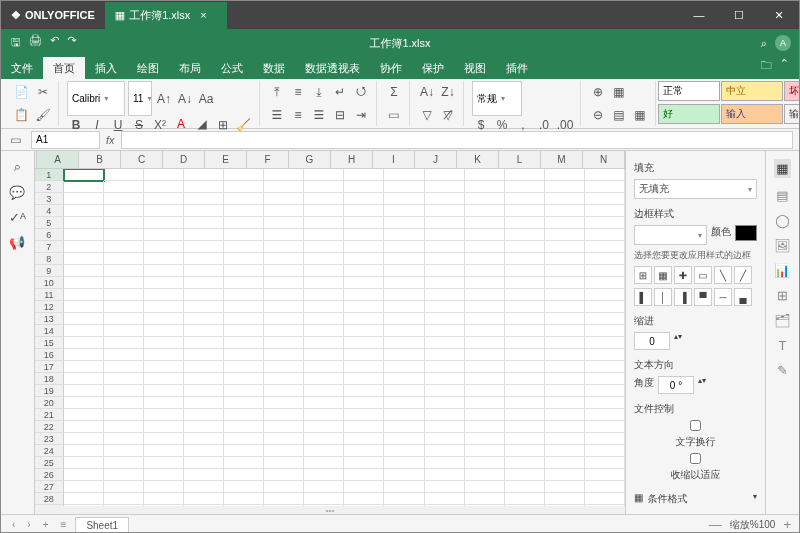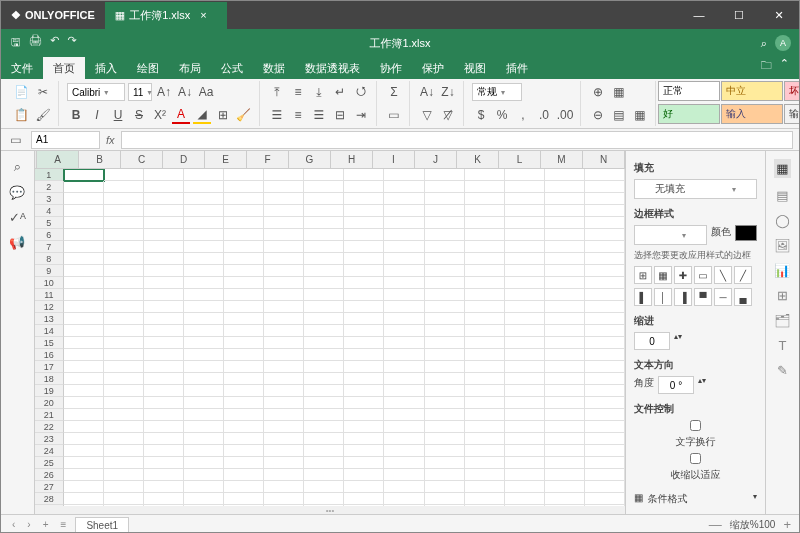--- a/index.html
+++ b/index.html
@@ -21,21 +21,21 @@
 
 .menubar { height: 22px; background: #2a8154; display: flex; color: #fff; font-size: 11px; }
 .menubar .mitem { padding: 4px 10px; cursor: pointer; }
 .menubar .mitem.active { background: #f5f5f5; color: #333; }
 .menubar .rightmenu { margin-left: auto; display: flex; gap: 8px; padding: 0 10px; }
 
 .ribbon { height: 50px; background: #f5f5f5; border-bottom: 1px solid #ccc; display: flex; padding: 2px 6px; gap: 2px; }
 .rgroup { display: flex; flex-direction: column; justify-content: space-around; border-right: 1px solid #ddd; padding: 0 6px; }
 .rrow { display: flex; align-items: center; gap: 3px; }
 .rbtn { width: 18px; height: 18px; display: inline-flex; align-items: center; justify-content: center; cursor: pointer; color: #555; font-size: 12px; }
-.ddl { height: 18px; border: 1px solid #ccc; background: #fff; padding: 0 4px; font-size: 10px; display: flex; align-items: center; }
+.ddl { height: 35px; border: 1px solid #ccc; background: #fff; padding: 0 4px; font-size: 10px; display: flex; align-items: center; }
 .ddl::after { content: "▾"; margin-left: 4px; font-size: 8px; color: #888; }
 .cellstyle-grid { display: grid; grid-template-columns: repeat(3, 62px); gap: 1px; border-right: 1px solid #ddd; padding-right: 4px; }
 .cellstyle { border: 1px solid #aaa; height: 20px; font-size: 10px; display: flex; align-items: center; padding: 0 4px; }
 
 .namebox-row { height: 22px; background: #f5f5f5; border-bottom: 1px solid #ccc; display: flex; align-items: center; padding: 0 6px; gap: 6px; }
 .namebox { width: 69px; height: 18px; border: 1px solid #ccc; background: #fff; padding: 0 4px; font-size: 10px; display: flex; align-items: center; }
 .fx { font-style: italic; color: #666; }
 .formula-input { flex: 1; height: 18px; border: 1px solid #ccc; background: #fff; }
 
 .workspace { display: flex; height: 363px; }
@@ -49,22 +49,22 @@
 .colh.sel { background: #d8e8df; }
 .grid-body { flex: 1; overflow: hidden; }
 .grow { display: flex; height: 12px; }
 .rowh { width: 30px; background: #f0f0f0; border-right: 1px solid #ccc; border-bottom: 1px solid #ddd; text-align: center; font-size: 9px; line-height: 12px; color: #555; cursor: pointer; }
 .rowh.sel { background: #d8e8df; }
 .cell { width: 42px; border-right: 1px solid #e0e0e0; border-bottom: 1px solid #e0e0e0; }
 .cell.active { outline: 2px solid #2a8154; outline-offset: -1px; }
 .sheet-bottom { height: 8px; background: #f0f0f0; text-align: center; font-size: 8px; color: #aaa; }
 
 .rightpanel { width: 140px; background: #f5f5f5; border-left: 1px solid #ccc; padding: 6px 8px; font-size: 10px; color: #444; display: flex; flex-direction: column; gap: 4px; overflow: hidden; }
-.rightpanel .lbl { font-size: 10px; margin-top: 4px; font-weight: bold; }
-.rightpanel .sel { height: 20px; border: 1px solid #ccc; background: #fff; display: flex; align-items: center; padding: 0 20px; }
+.rightpanel .lbl { font-size: 10px; margin-top: 4px; }
+.rightpanel .sel { height: 20px; border: 1px solid #ccc; background: #fff; display: flex; align-items: center; padding: 0 4px; }
 .rightpanel .sel::after { content: "▾"; margin-left: auto; font-size: 8px; color: #888; }
 .rp-row { display: flex; align-items: flex-start; gap: 4px; }
 .colorbox { width: 22px; height: 16px; background: #000; border: 1px solid #888; }
 .border-icons { display: flex; gap: 2px; flex-wrap: wrap; }
 .bicon { width: 18px; height: 18px; border: 1px solid #ccc; background: #fff; display: flex; align-items: center; justify-content: center; font-size: 10px; cursor: pointer; }
 .numinp { width: 36px; height: 18px; border: 1px solid #ccc; background: #fff; text-align: center; font-size: 10px; }
 .chk { display: flex; align-items: center; gap: 4px; flex-direction: column; }
 .chk input { width: 11px; height: 11px; }
 
 .rightbar { width: 34px; background: #f5f5f5; border-left: 1px solid #ccc; display: flex; flex-direction: column; gap: 10px; padding-top: 8px; align-items: center; }

